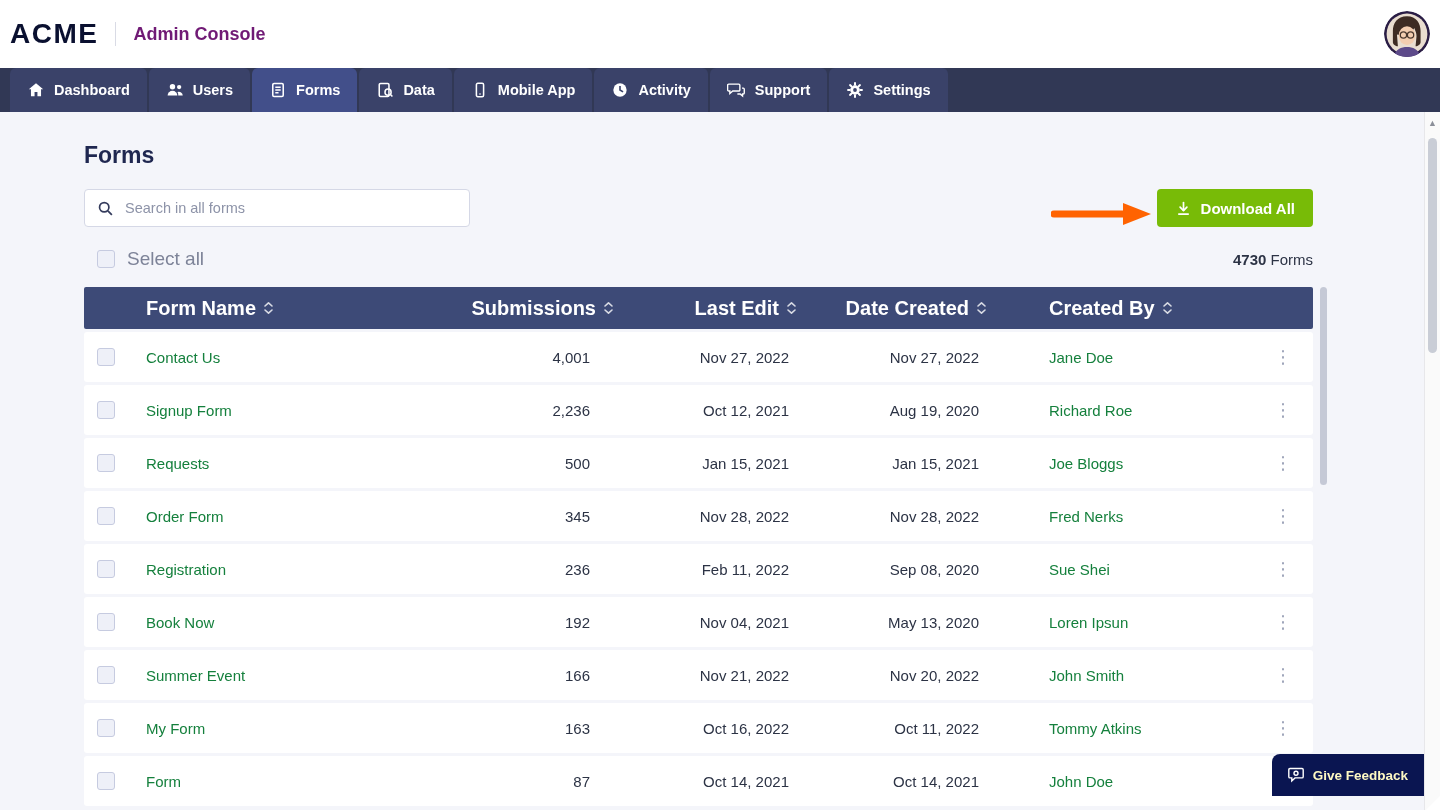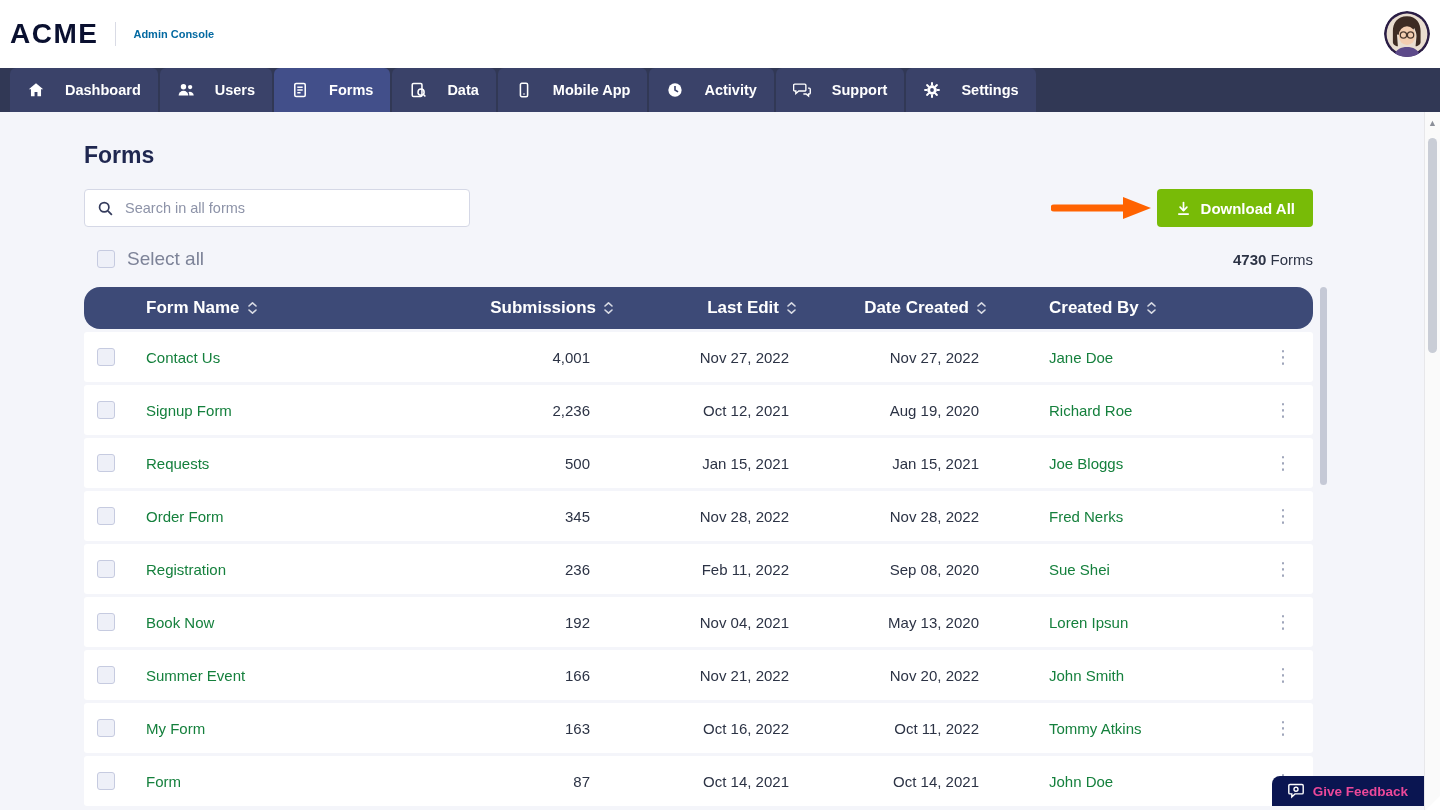--- a/index.html
+++ b/index.html
@@ -7,56 +7,56 @@
   body {
     width:1440px; height:810px; overflow:hidden;
     font-family:"Liberation Sans", sans-serif;
     background:#ffffff; position:relative;
   }
 
   
   .topbar { height:68px; display:flex; align-items:center; padding:0 10px; background:#fff; }
   .logo { font-size:28px; font-weight:800; letter-spacing:1.5px; color:#0a1030; }
   .topbar-divider { width:1px; height:24px; background:#d9dbe5; margin:0 17px; }
-  .app-title { font-size:11px; font-weight:700; color:#0369a1; }
+  .app-title { font-size:18px; font-weight:700; color:#701a75; }
   .avatar-wrap { margin-left:auto; width:46px; height:46px; border-radius:50%; overflow:hidden; cursor:pointer; }
 
   
   .nav { height:44px; background:#313855; display:flex; align-items:stretch; padding-left:10px; gap:2px; }
-  .tab { display:flex; align-items:center; gap:20px; padding:0 17px; background:#3a4269;
+  .tab { display:flex; align-items:center; gap:9px; padding:0 17px; background:#3a4269;
          color:#fff; font-size:14.5px; font-weight:600; border-radius:6px 6px 0 0; cursor:pointer; white-space:nowrap; }
   .tab.active { background:#424f8a; }
   .tab svg { flex:0 0 auto; }
 
   
   .content { position:absolute; top:112px; left:0; right:0; bottom:0; background:#f4f5fa; overflow:hidden; }
   .inner { margin-left:84px; width:1229px; }
   .page-title { padding-top:30px; font-size:23px; font-weight:700; color:#1f2750; }
 
   .toolbar { margin-top:20px; display:flex; align-items:center; justify-content:space-between; height:38px; }
   .search { width:386px; height:38px; background:#fff; border:1px solid #d5d8e6; border-radius:4px;
             display:flex; align-items:center; padding:0 12px; gap:9px; }
   .search input { border:none; outline:none; flex:1; font-size:14.5px; color:#6d28d9; font-family:inherit; background:transparent; }
   .search input::placeholder { color:#8d93a8; }
-  .toolbar-right { display:flex; align-items:center; gap:4px; }
+  .toolbar-right { display:flex; align-items:flex-end; gap:4px; }
   .btn-download { height:38px; background:#78bb07; color:#fff; border:none; border-radius:4px;
                   font-size:15px; font-weight:600; display:flex; align-items:center; gap:9px; padding:0 18px;
                   font-family:inherit; cursor:pointer; }
 
   .select-row { margin-top:22px; display:flex; align-items:center; justify-content:space-between; height:20px; }
   .select-left { display:flex; align-items:center; gap:12px; padding-left:13px; }
   .checkbox { width:18px; height:18px; background:#eef0f8; border:1px solid #c6cbe0; border-radius:3px; display:inline-block; cursor:pointer; }
   .select-label { font-size:19px; color:#7d8398; }
   .count { font-size:15px; color:#2c3345; }
   .count b { font-weight:700;margin-left:42px; }
 
   
   .table { margin-top:18px; }
   .grid-cols { display:grid; grid-template-columns:62px 1fr 160px 183px 190px 266px 60px; align-items:center; }
-  .thead { height:42px; background:#3d4a77; border-radius:16px; color:#fff; font-size:17px; font-weight:600; }
+  .thead { height:42px; background:#3d4a77; border-radius:2px; color:#fff; font-size:20px; font-weight:600; }
   .th { display:flex; align-items:center; gap:7px; cursor:pointer; }
   .th.right { justify-content:flex-end; }
   .th.c-by { padding-left:62px; }
   .tr { height:50px; margin-top:3px; background:#fff; border-radius:3px; font-size:15px; color:#2c3345; }
   .td { display:flex; align-items:center; }
   .c-check { padding-left:13px; }
   .c-sub { justify-content:flex-end; padding-right:24px; }
   .c-edit, .c-created { justify-content:flex-end; padding-right:8px; }
   .c-by { padding-left:62px; }
   .c-menu { justify-content:center; }
@@ -64,22 +64,22 @@
   .kebab { color:#9aa1b7; font-size:18px; line-height:1; cursor:pointer; padding:4px 6px; }
 
   
   .table-scrollbar { position:absolute; top:175px; right:113px; width:7px; height:520px; }
   .table-scrollbar .thumb { width:7px; height:198px; background:#c5c9d6; border-radius:4px; }
   .page-scrollbar { position:absolute; top:112px; right:0; bottom:0; width:16px; background:#fafafa; border-left:1px solid #e7e7ea; z-index:40; }
   .page-scrollbar .arrow-up { text-align:center; font-size:9px; color:#8b8f99; padding-top:6px; cursor:pointer; }
   .page-scrollbar .thumb { position:absolute; top:26px; left:3px; right:3px; height:215px; background:#c9cdd6; border-radius:5px; cursor:pointer; }
 
   
-  .feedback { position:absolute; right:16px; bottom:4px; height:30px; background:#0a1551; border-radius:8px 0 0 0;
-              display:flex; align-items:center; gap:8px; padding:0 16px; color:#ec4899; font-size:13.5px; font-weight:700;
+  .feedback { position:absolute; right:16px; bottom:14px; height:42px; background:#0a1551; border-radius:8px 0 0 0;
+              display:flex; align-items:center; gap:8px; padding:0 16px; color:#fef9c3; font-size:13.5px; font-weight:700;
               cursor:pointer; z-index:50; }
   .corner-wedge { position:absolute; right:0; bottom:0; width:0; height:0;
                   border-bottom:14px solid #ffffff; border-left:14px solid transparent; z-index:60; }
 </style>
 </head>
 <body>
 
 <div class="topbar">
   <div class="logo">ACME</div>
   <div class="topbar-divider"></div>

